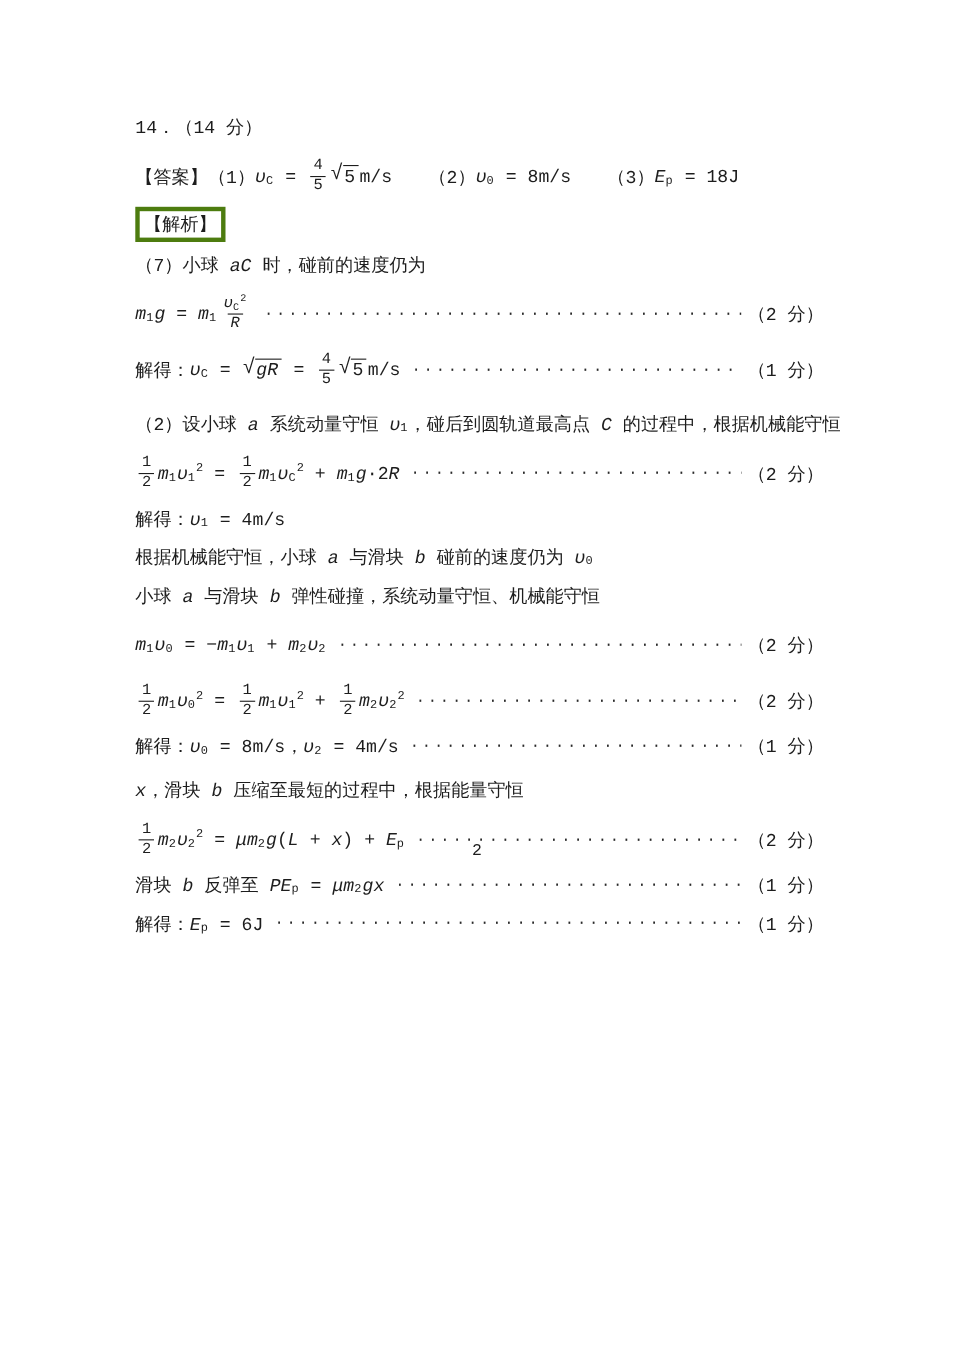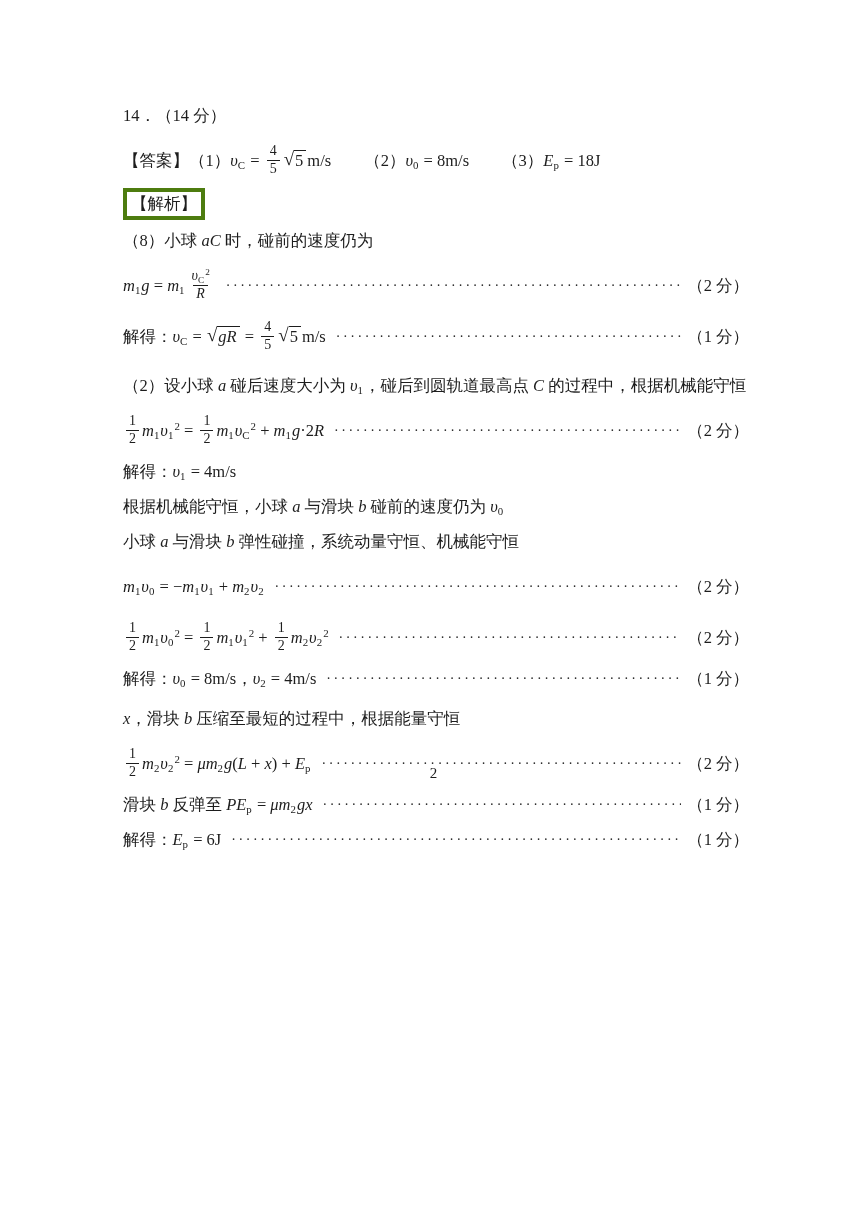--- a/index.html
+++ b/index.html
@@ -5,21 +5,21 @@
   html,body{margin:0;padding:0;}
   body{
     width:867px;height:1227px;
     background:#ffffff;color:#1d1d1d;
     font-family:"Liberation Serif","DejaVu Serif",serif;
     overflow:hidden;position:relative;
     box-sizing:border-box;
   }
   .doc{
     position:absolute;left:0;top:0;width:867px;height:864px;
-    padding:102px 118px 0 123px;box-sizing:border-box;
+    padding:102px 118px 0 123px;box-sizing:border-box;font-family:Liberation Mono, monospace;
   }
   .line{
     display:flex;flex-wrap:nowrap;align-items:center;
     font-size:16.5px;min-height:28px;margin-bottom:7px;
   }
   .line.formula{min-height:47px;margin-bottom:4px;}
   .line.gap{margin-top:12px;}
   .line span{white-space:pre;}
   .cn{color:#1d1d1d;}
   .txt{color:#1d1d1d;}
@@ -69,21 +69,21 @@
         <span class="txt"> = 8m/s</span>
         <span class="cn">　　（3）</span>
         <span class="it">E</span>
         <span class="sub">p</span>
         <span class="txt"> = 18J</span>
       </div>
       <div class="line text analysis">
         <span class="cn">【解析】</span>
       </div>
       <div class="line text">
-        <span class="cn">（8）小球 </span>
+        <span class="cn">（7）小球 </span>
         <span class="it">a</span>
         <span class="it">C</span>
         <span class="cn"> 时，碰前的速度仍为</span>
       </div>
       <div class="line formula">
         <span class="it">m</span>
         <span class="sub">1</span>
         <span class="it">g</span>
         <span class="txt"> = </span>
         <span class="it">m</span>
@@ -101,21 +101,21 @@
         <span class="txt"> = </span>
         <span class="frac"><span class="num"><span class="txt">4</span></span><span class="den"><span class="txt">5</span></span></span>
         <span class="sqrt"><span class="radical">√</span><span class="radicand"><span class="txt">5</span></span></span>
         <span class="txt">m/s</span>
         <span class="dots">········································································································································</span>
         <span class="score-label cn">（1 分）</span>
       </div>
       <div class="line text gap">
         <span class="cn">（2）设小球 </span>
         <span class="it">a</span>
-        <span class="cn"> 碰后速度大小为 </span>
+        <span class="cn"> 系统动量守恒 </span>
         <span class="it">υ</span>
         <span class="sub">1</span>
         <span class="cn">，碰后到圆轨道最高点 </span>
         <span class="it">C</span>
         <span class="cn"> 的过程中，根据机械能守恒</span>
       </div>
       <div class="line formula">
         <span class="frac"><span class="num"><span class="txt">1</span></span><span class="den"><span class="txt">2</span></span></span>
         <span class="it">m</span>
         <span class="sub">1</span>

